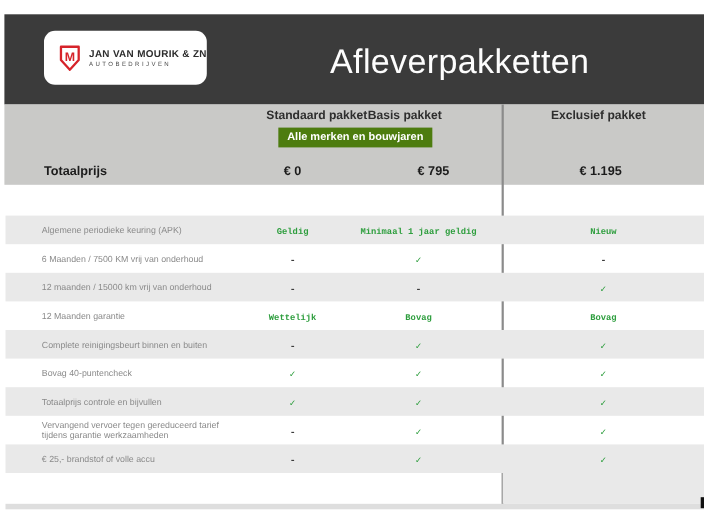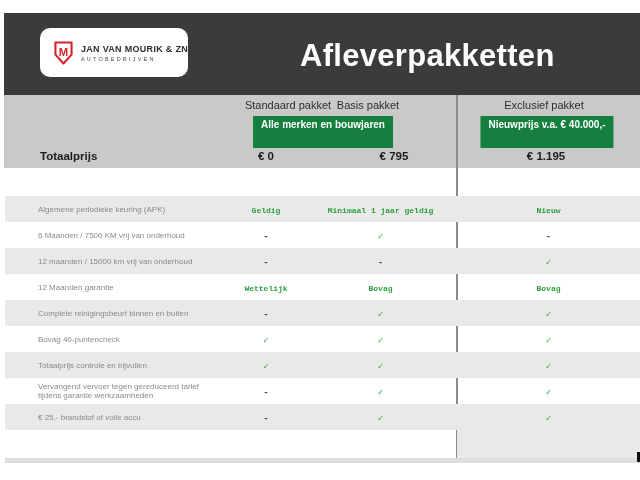--- a/index.html
+++ b/index.html
@@ -6,29 +6,29 @@
   .page{position:relative;width:640px;height:480px;background:#ffffff;overflow:hidden;
         font-family:"Liberation Sans",sans-serif;}
 
   
   .topbar{position:absolute;left:4px;top:13px;right:0;height:82px;background:#3b3b3b;}
   .logo-box{position:absolute;left:36px;top:15px;width:148px;height:49px;background:#ffffff;
             border-radius:10px;display:flex;align-items:center;padding-left:13px;box-sizing:border-box;}
   .logo-text{margin-left:7px;}
   .logo-name{font-size:9px;font-weight:bold;color:#2d2d2d;letter-spacing:0.3px;white-space:nowrap;}
   .logo-sub{font-size:5.5px;color:#4a4a4a;letter-spacing:2.2px;margin-top:2px;white-space:nowrap;}
-  .app-title{position:absolute;left:296px;top:25px;color:#fdfdfd;font-size:31px;font-weight:bold;
+  .app-title{position:absolute;left:296px;top:25px;color:#fdfdfd;font-size:31px;font-weight:normal;
              letter-spacing:0.3px;white-space:nowrap;}
 
   
   .band{position:absolute;left:4px;top:95px;right:0;height:73px;background:#c9c9c7;}
-  .col-head{position:absolute;top:99px;transform:translateX(-50%);font-size:11px;font-weight:normal;
+  .col-head{position:absolute;top:99px;transform:translateX(-50%);font-size:11px;font-weight:bold;
             color:#2e2e2e;white-space:nowrap;}
-  .badge{position:absolute;top:116px;transform:translateX(-50%);background:#15803d;color:#ffffff;
-         font-size:10px;font-weight:bold;height:32px;line-height:18px;text-align:left;
+  .badge{position:absolute;top:116px;transform:translateX(-50%);background:#4d7c0f;color:#ffffff;
+         font-size:10px;font-weight:bold;height:18px;line-height:18px;text-align:left;
          white-space:nowrap;padding:0 8px;}
   .total-label{position:absolute;left:40px;top:150px;font-size:11.5px;font-weight:bold;color:#1c1c1c;}
   .total-val{position:absolute;top:150px;transform:translateX(-50%);font-size:11.5px;font-weight:bold;
              color:#1c1c1c;white-space:nowrap;}
 
   
   .divider{position:absolute;left:456px;top:95px;width:2px;height:367px;background:#8b8b8b;}
 
   
   .rows{position:absolute;left:5px;top:196px;right:0;}
@@ -62,21 +62,20 @@
       </div>
     </div>
     <div class="app-title">Afleverpakketten</div>
   </div>
 
   <div class="band"></div>
   <div class="col-head" style="left:288px;">Standaard pakket</div>
   <div class="col-head" style="left:368px;">Basis pakket</div>
   <div class="col-head" style="left:544px;">Exclusief pakket</div>
   <div class="badge" style="left:323px;">Alle merken en bouwjaren</div>
-  <div class="badge" style="left:547px;">Nieuwprijs v.a. € 40.000,-</div>
 
   <div class="total-label">Totaalprijs</div>
   <div class="total-val" style="left:266px;">€ 0</div>
   <div class="total-val" style="left:380px;padding-left:28px;">€ 795</div>
   <div class="total-val" style="left:546px;">€ 1.195</div>
 
   <div class="divider"></div>
 
   <div class="rows" id="rows-container">
       <div class="row">

